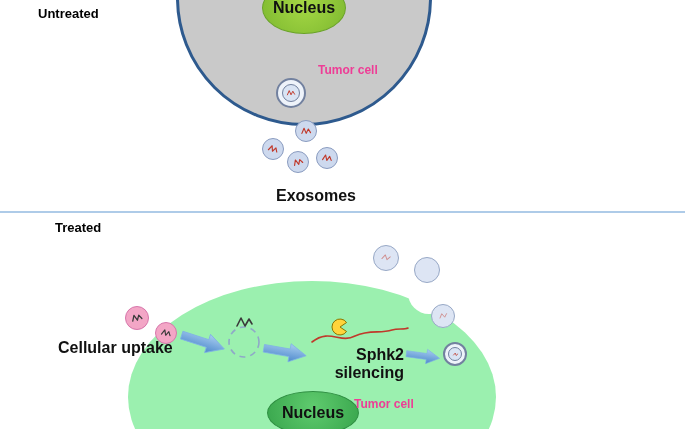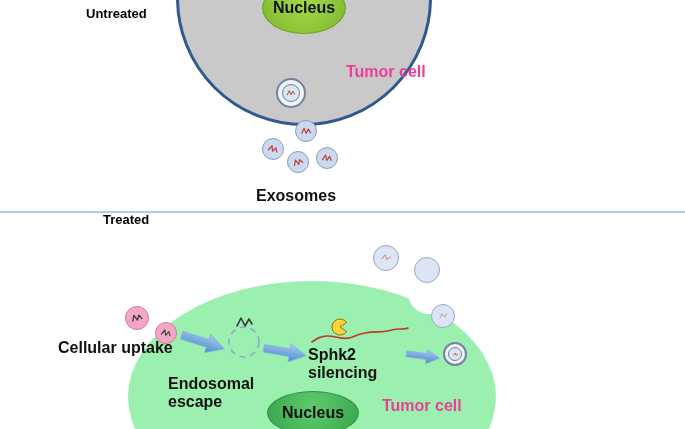--- a/index.html
+++ b/index.html
@@ -1,24 +1,24 @@
 <!DOCTYPE html>
 <html><head>
 <meta charset="utf-8">
 <style>
   html,body { margin:0; padding:0; background:#ffffff; }
   .stage {
     position:relative; width:685px; height:429px; background:#ffffff;
     overflow:hidden; font-family:"Liberation Sans", sans-serif;
   }
   .abs { position:absolute; }
-  .title { font-size:13px; font-weight:bold; color:#000;margin-left:48px; }
+  .title { font-size:13px; font-weight:bold; color:#000; }
   .label { font-size:16px; font-weight:bold; color:#111; }
-  .magenta { font-size:16px; font-weight:bold; color:#ee3d96;margin-left:28px; }
-  .center { text-align:left; }
+  .magenta { font-size:12px; font-weight:bold; color:#ee3d96; }
+  .center { text-align:right; }
 
   
   .cell-untreated {
     width:256px; height:256px; border-radius:50%;
     background:#c9c9c9; border:3px solid #2e5a8e; box-sizing:border-box;
   }
   
   .nucleus-top {
     width:84px; height:52px; border-radius:50%;
     background:radial-gradient(circle at 50% 40%, #a6d845, #7cb82f);
@@ -109,21 +109,21 @@
   <div class="abs exo" style="left:316px; top:147px; width:22px; height:22px;">
     <svg class="squiggle red" viewBox="0 0 20 20" style="transform:rotate(10deg);">
       <path d="M4 13 L7 6 L10 13 L13 7 L16 12"></path>
     </svg>
   </div>
 
   <div class="abs label center" style="left:256px; top:187px; width:100px;">Exosomes</div>
 
   <div class="abs divider" style="left:0; top:211px;"></div>
 
-  <div class="abs title" style="left:55px; top:212px;">Treated</div>
+  <div class="abs title" style="left:55px; top:220px;">Treated</div>
 
   <div class="abs cell-treated" style="left:128px; top:281px; z-index:1;"></div>
 
   <div class="abs notch" style="left:408px; top:272px; width:42px; height:42px; z-index:2;"></div>
 
   <div class="abs exo pale" style="left:373px; top:245px; width:26px; height:26px; z-index:3;">
     <svg class="squiggle faint" viewBox="0 0 20 20" style="transform:rotate(12deg);">
       <path d="M6 12 L9 7 L12 12 L15 8"></path>
     </svg>
   </div>
@@ -155,21 +155,20 @@
     </linearGradient>
       </defs>
     <path d="M2 9 L36 9 L36 2 L58 14 L36 26 L36 19 L2 19 Z" fill="url(#g1)" stroke="#7fb2e5" stroke-width="1"></path>
   </svg>
 
   <svg class="abs" style="left:218px; top:312px; width:52px; height:50px; z-index:4;" viewBox="0 0 52 50">
     <circle cx="26" cy="30" r="15" fill="none" stroke="#8fa8c8" stroke-width="1.6" stroke-dasharray="6 5"></circle>
     <path d="M19 14 L23 6 L27 14 L31 7 L34 12" fill="none" stroke="#3a3a3a" stroke-width="1.6" stroke-linecap="round" stroke-linejoin="round"></path>
   </svg>
 
-  <div class="abs label center" style="left:168px; top:375px; width:104px; z-index:4;">Endosomal escape</div>
 
   <svg class="abs arrow" style="left:262px; top:340px; width:46px; height:24px; transform:rotate(10deg); z-index:4;" viewBox="0 0 60 28">
     <defs>
         <linearGradient id="g2" x1="0" y1="0" x2="0" y2="1">
       <stop offset="0" stop-color="#a8cdf0"></stop>
           <stop offset="1" stop-color="#4d89cc"></stop>
     </linearGradient>
       </defs>
     <path d="M2 9 L36 9 L36 2 L58 14 L36 26 L36 19 L2 19 Z" fill="url(#g2)" stroke="#7fb2e5" stroke-width="1"></path>
   </svg>

